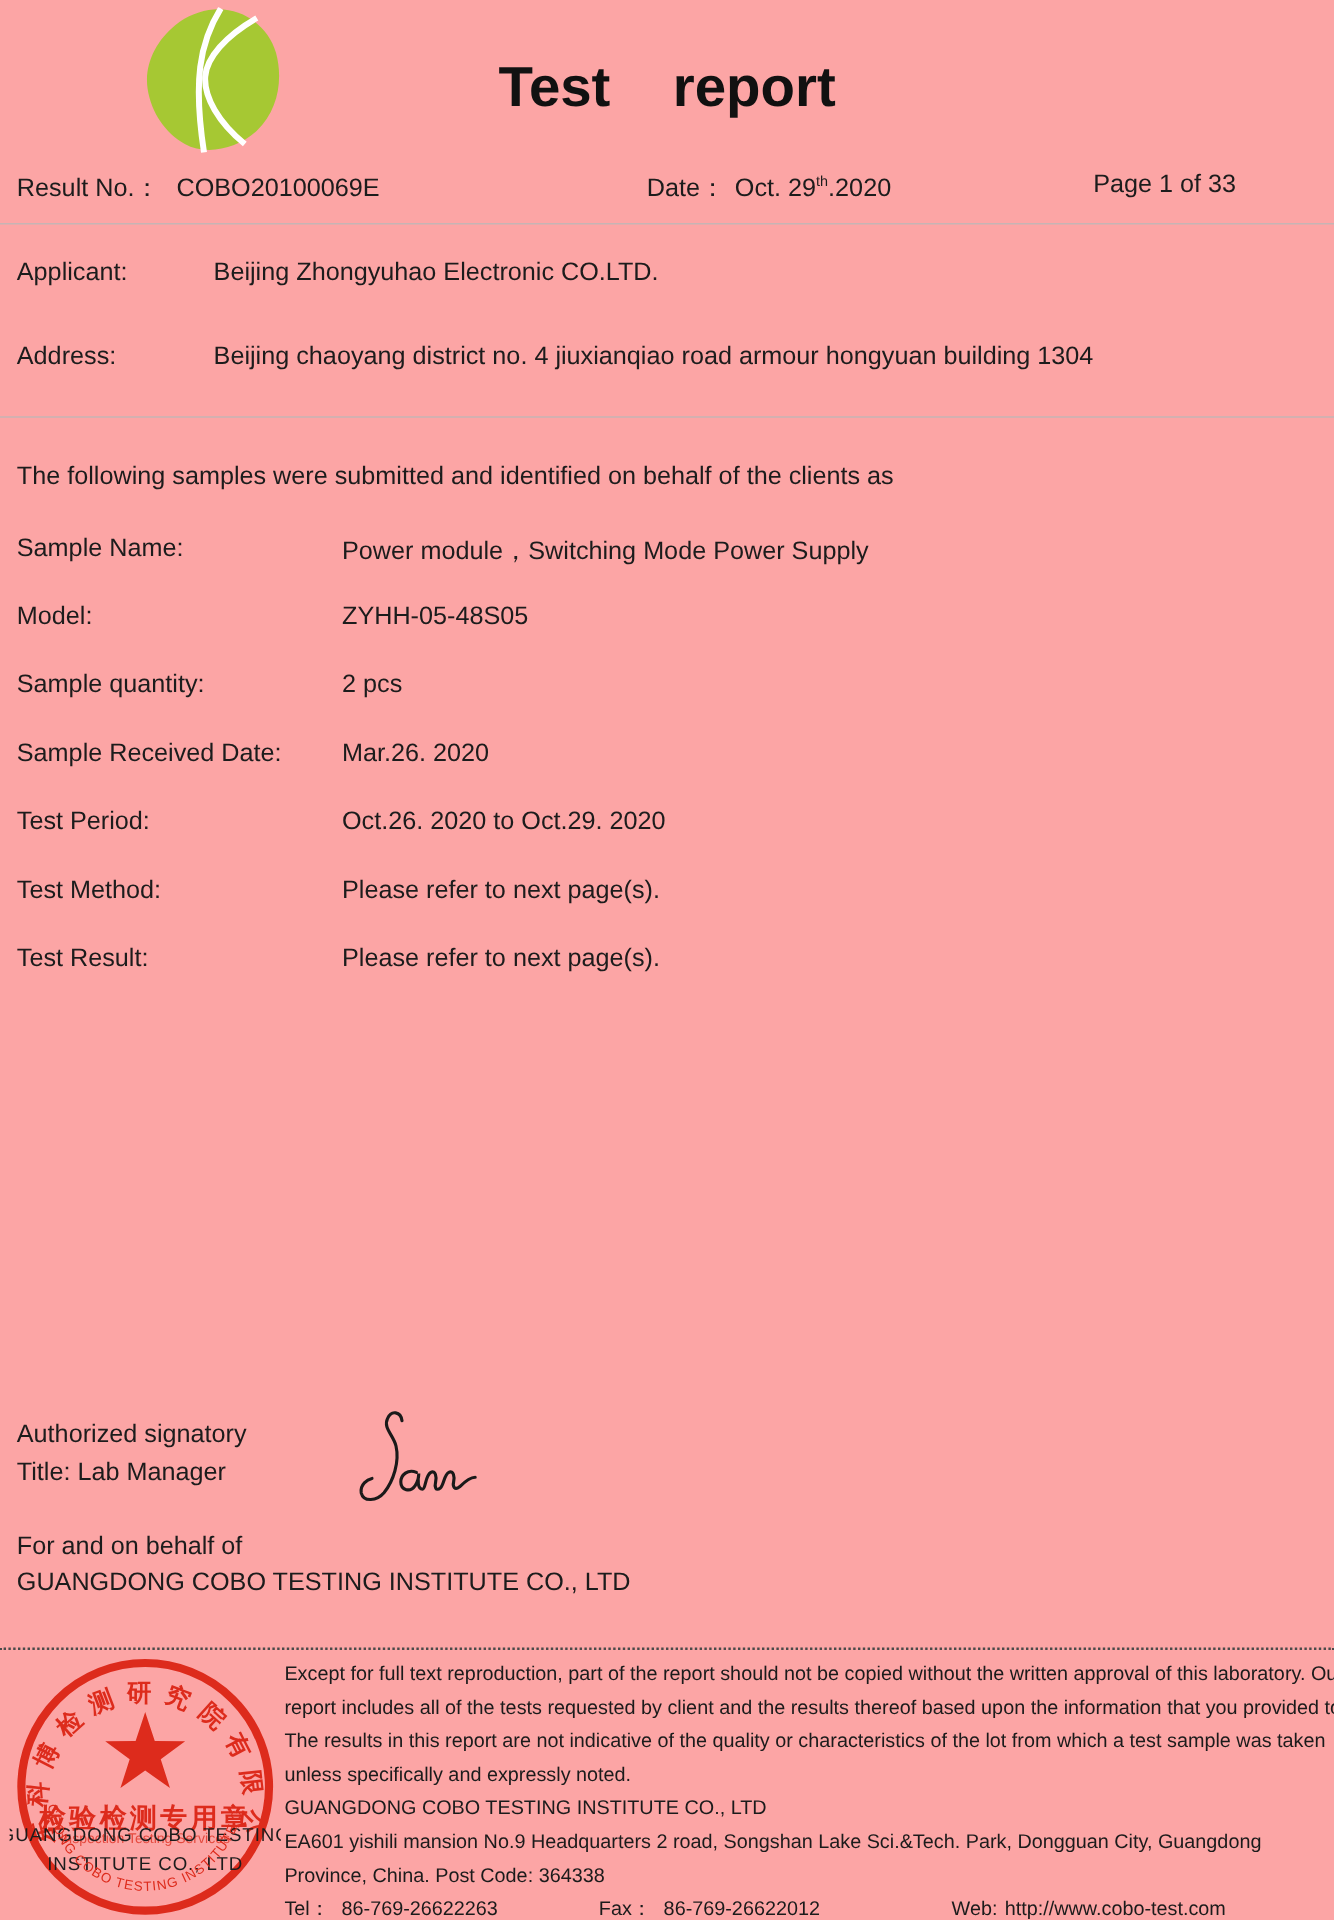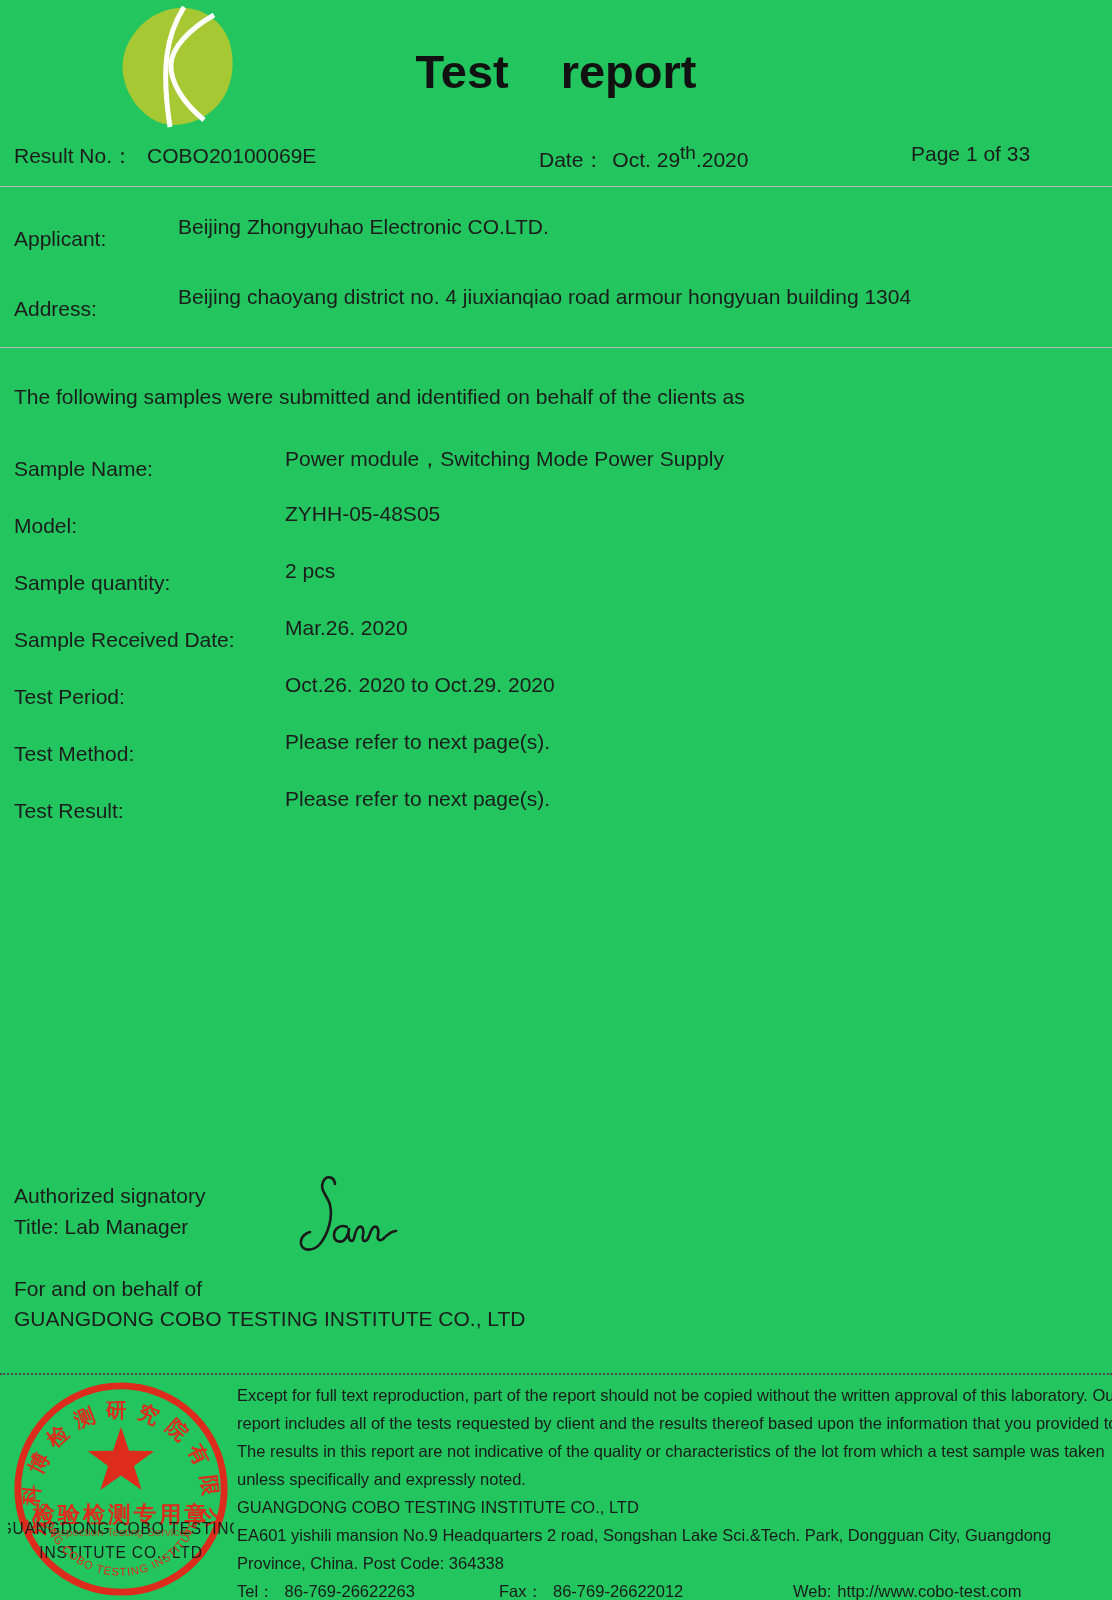--- a/index.html
+++ b/index.html
@@ -1,42 +1,42 @@
 <!DOCTYPE html>
 <html><head>
 <meta charset="utf-8">
 <style>
   html,body{margin:0;padding:0;background:#ffffff;}
   .page{
     position:relative;
     width:1112px;height:1600px;
-    background:#22c55e;
+    background:#fca5a5;
     font-family:"Liberation Sans","DejaVu Sans",sans-serif;
     color:#1c1c1c;
     overflow:hidden;
   }
   
   .logo{position:absolute;left:120px;top:6px;width:115px;height:122px;}
   
   .title{position:absolute;left:0;top:44px;width:1112px;margin:0;
          text-align:center;font-size:47px;font-weight:700;color:#111;}
   .title .w1{margin-right:52px;}
   
   .meta{position:absolute;left:14px;right:14px;top:142px;height:26px;font-size:21px;}
   .meta .m-left{position:absolute;left:0;top:0;}
   .meta .m-left .val{margin-left:14px;}
   .meta .m-date{position:absolute;left:525px;top:0;}
   .meta .m-date .dval{margin-left:8px;}
-  .meta sup{font-size:19px;}
+  .meta sup{font-size:12px;}
   .meta .m-page{position:absolute;left:897px;top:0;}
   
   .hairline{position:absolute;left:0;width:1112px;height:0;border-top:1px solid #b8b8b8;}
   
   .frow{position:absolute;left:14px;right:8px;height:26px;font-size:21px;}
-  .frow .lbl{position:absolute;left:0;top:12px;white-space:nowrap;text-align:center;}
+  .frow .lbl{position:absolute;left:0;top:0;white-space:nowrap;text-align:center;}
   .frow .val{position:absolute;top:0;white-space:nowrap;}
   .wide .val{left:164px;}
   .field .val{left:271px;}
   .intro{position:absolute;left:14px;top:385px;font-size:21px;}
   
   .sig-line{position:absolute;left:14px;font-size:21px;white-space:nowrap;}
   .signature{position:absolute;left:283px;top:1172px;width:120px;height:95px;}
   
   .dotted{position:absolute;left:0;top:1373px;width:1112px;height:0;
           border-top:2px dotted #4a4a4a;z-index:1;}

